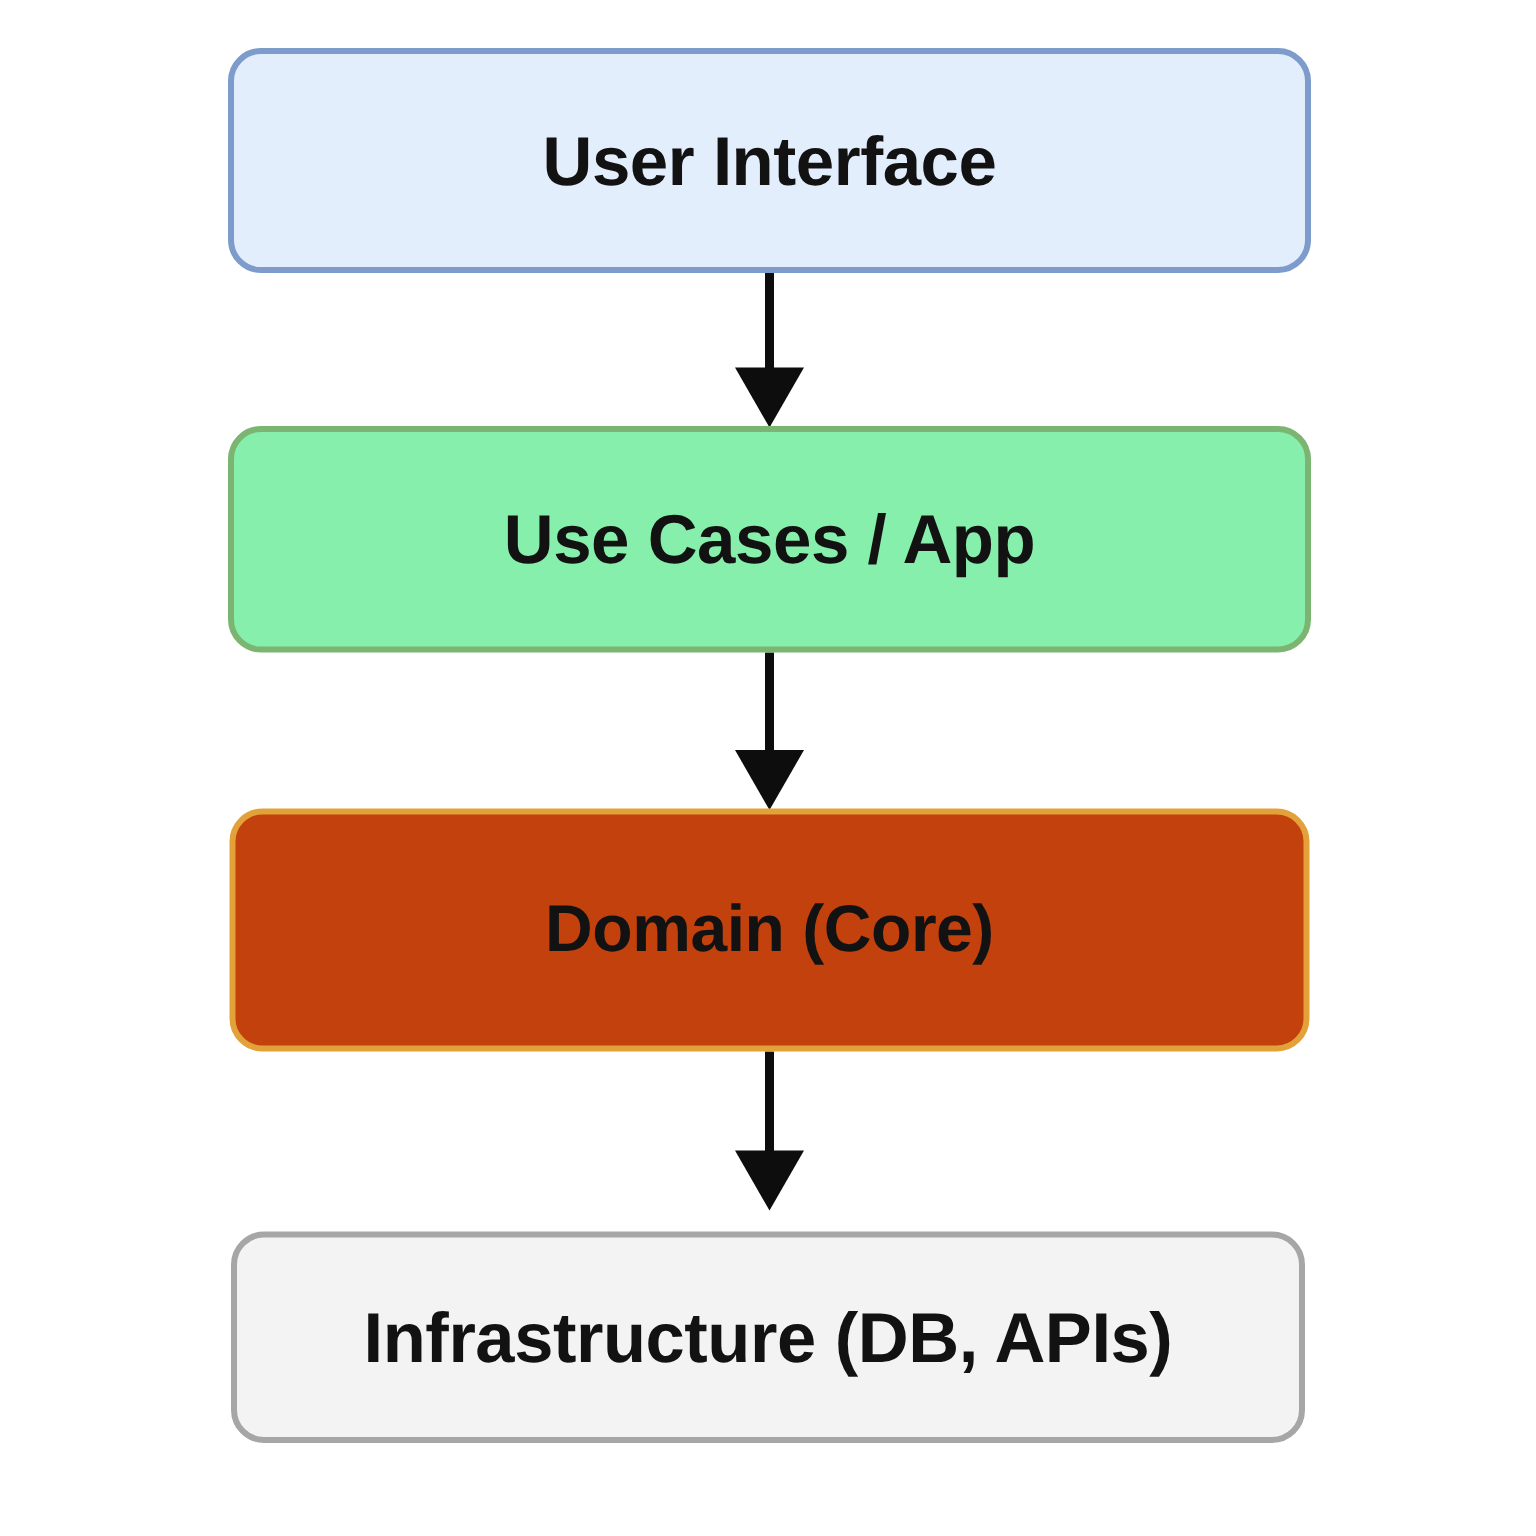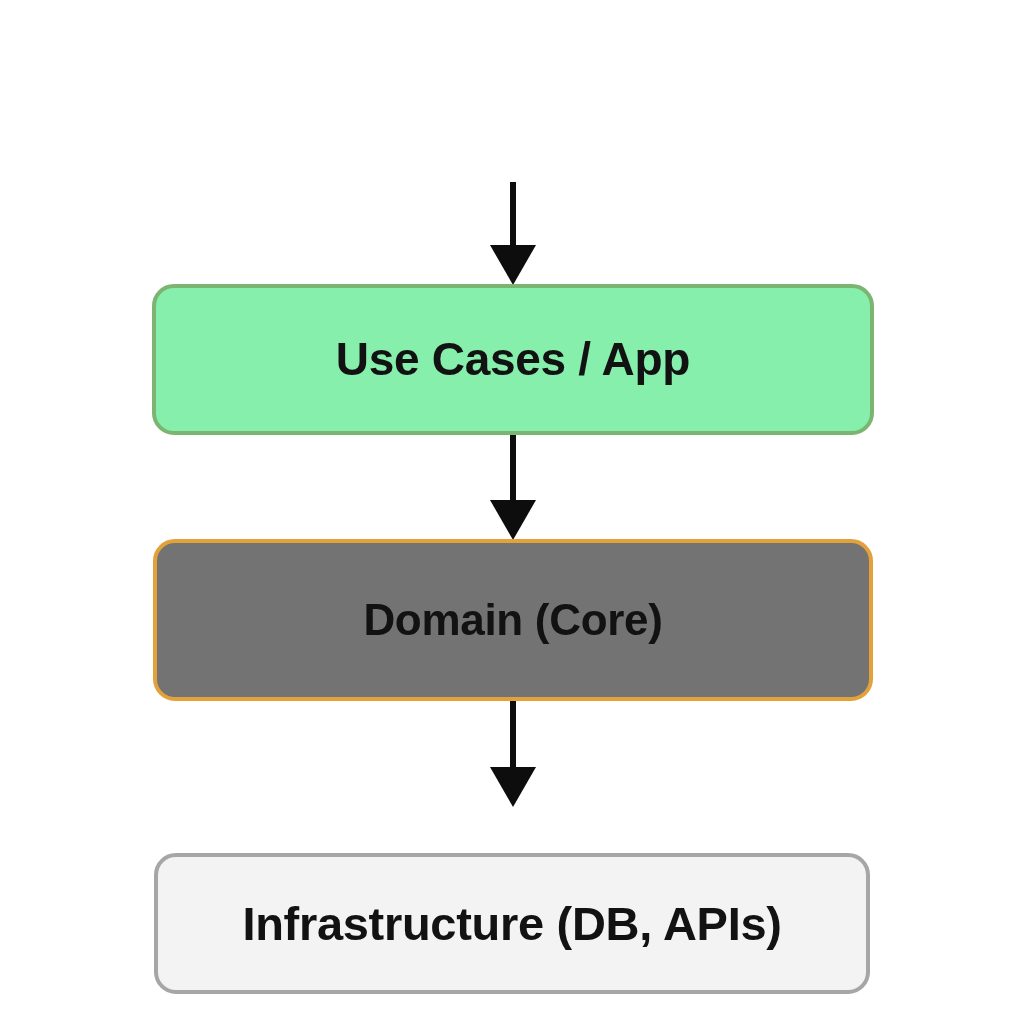--- a/index.html
+++ b/index.html
@@ -69,29 +69,29 @@
     background: #86efac;
     border-color: #7bb571;
   }
   #box-usecases .layer-title { font-size: 46px; }
 
   #box-domain {
     left: 153px;
     top: 539px;
     width: 720px;
     height: 162px;
-    background: #737373;
+    background: #c2410c;
     border-color: #e3a13a;
   }
   #box-domain .layer-title { font-size: 44px; }
   #box-domain .layer-subtitle { font-size: 35px; }
 
   #box-infra {
     left: 154px;
-    top: 853px;
+    top: 821px;
     width: 716px;
     height: 141px;
     background: #f3f3f3;
     border-color: #a6a6a6;
   }
   #box-infra .layer-title { font-size: 47px; }
 
   
   .arrow {
     position: absolute;
@@ -118,20 +118,23 @@
       <line x1="513" y1="435" x2="513" y2="508" stroke="#0d0d0d" stroke-width="6"></line>
       <polygon points="513,540 490,500 536,500" fill="#0d0d0d"></polygon>
     </g>
 
     <g>
       <line x1="513" y1="701" x2="513" y2="775" stroke="#0d0d0d" stroke-width="6"></line>
       <polygon points="513,807 490,767 536,767" fill="#0d0d0d"></polygon>
     </g>
   </svg>
 
+  <div class="layer-box" id="box-ui">
+    <div class="layer-title">User Interface</div>
+  </div>
 
   <div class="layer-box" id="box-usecases">
     <div class="layer-title">Use Cases / App</div>
   </div>
 
   <div class="layer-box" id="box-domain">
     <div class="layer-title">Domain (Core)</div>
   </div>
 
   <div class="layer-box" id="box-infra">

